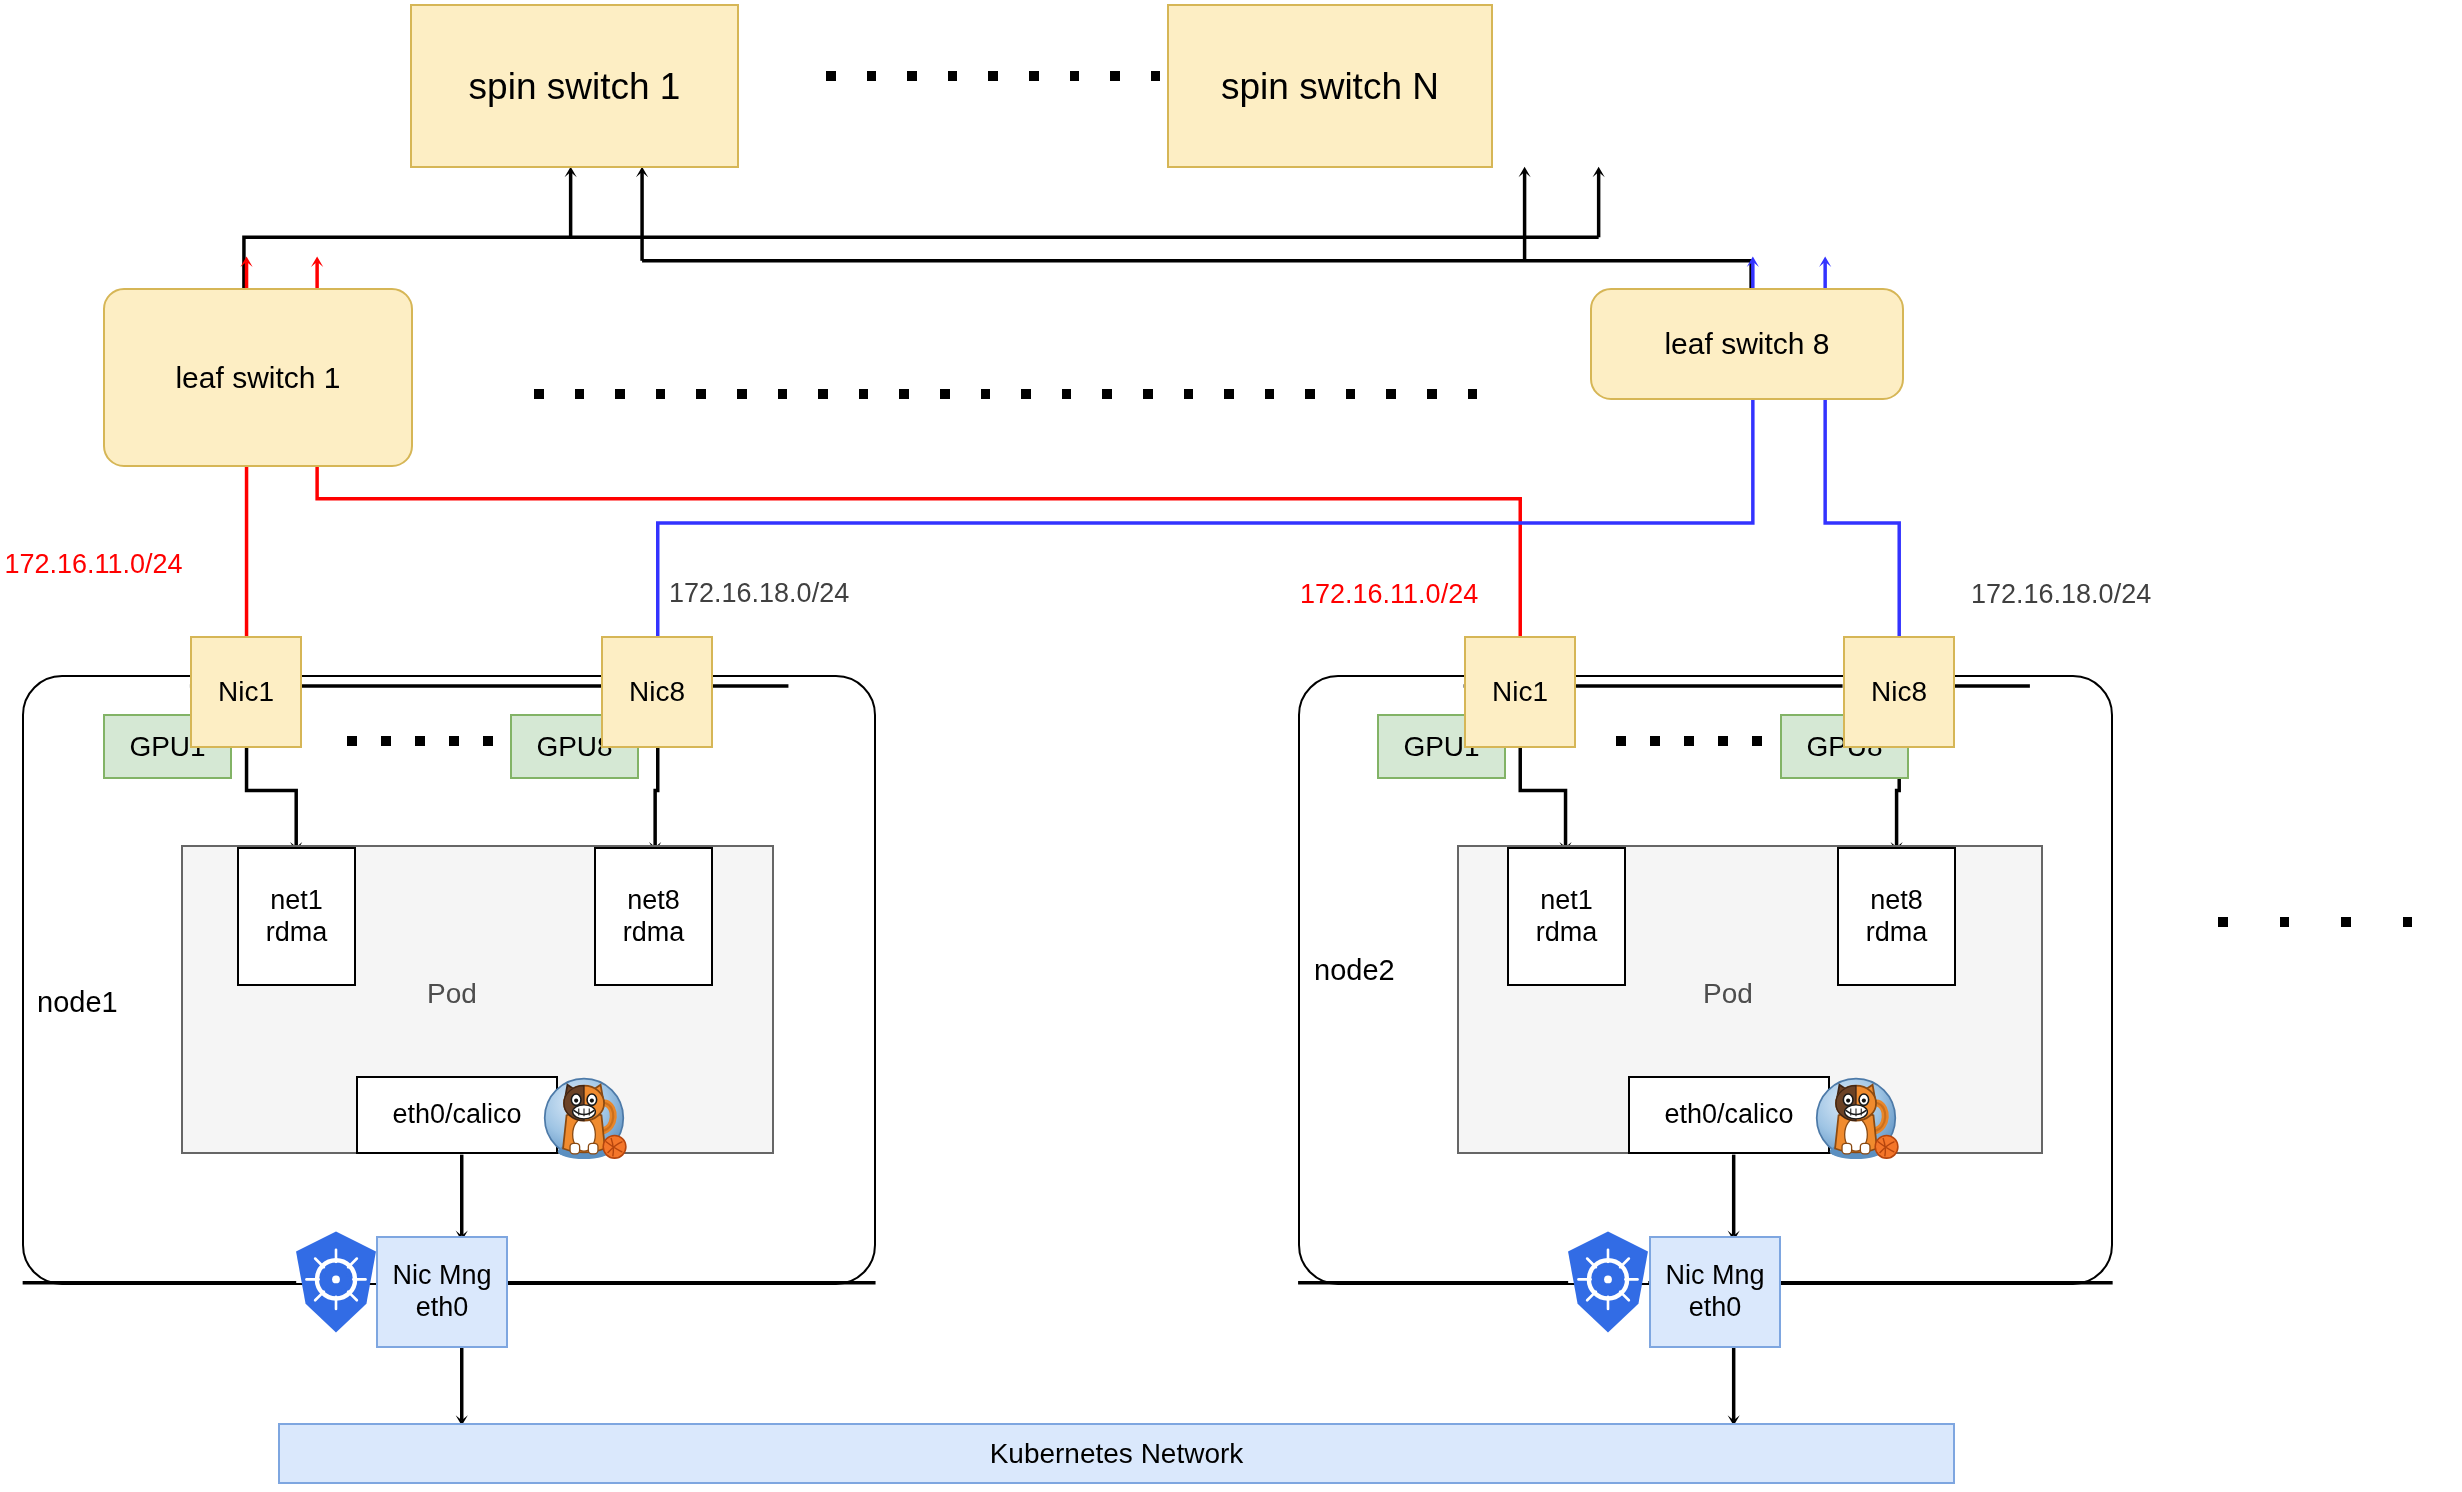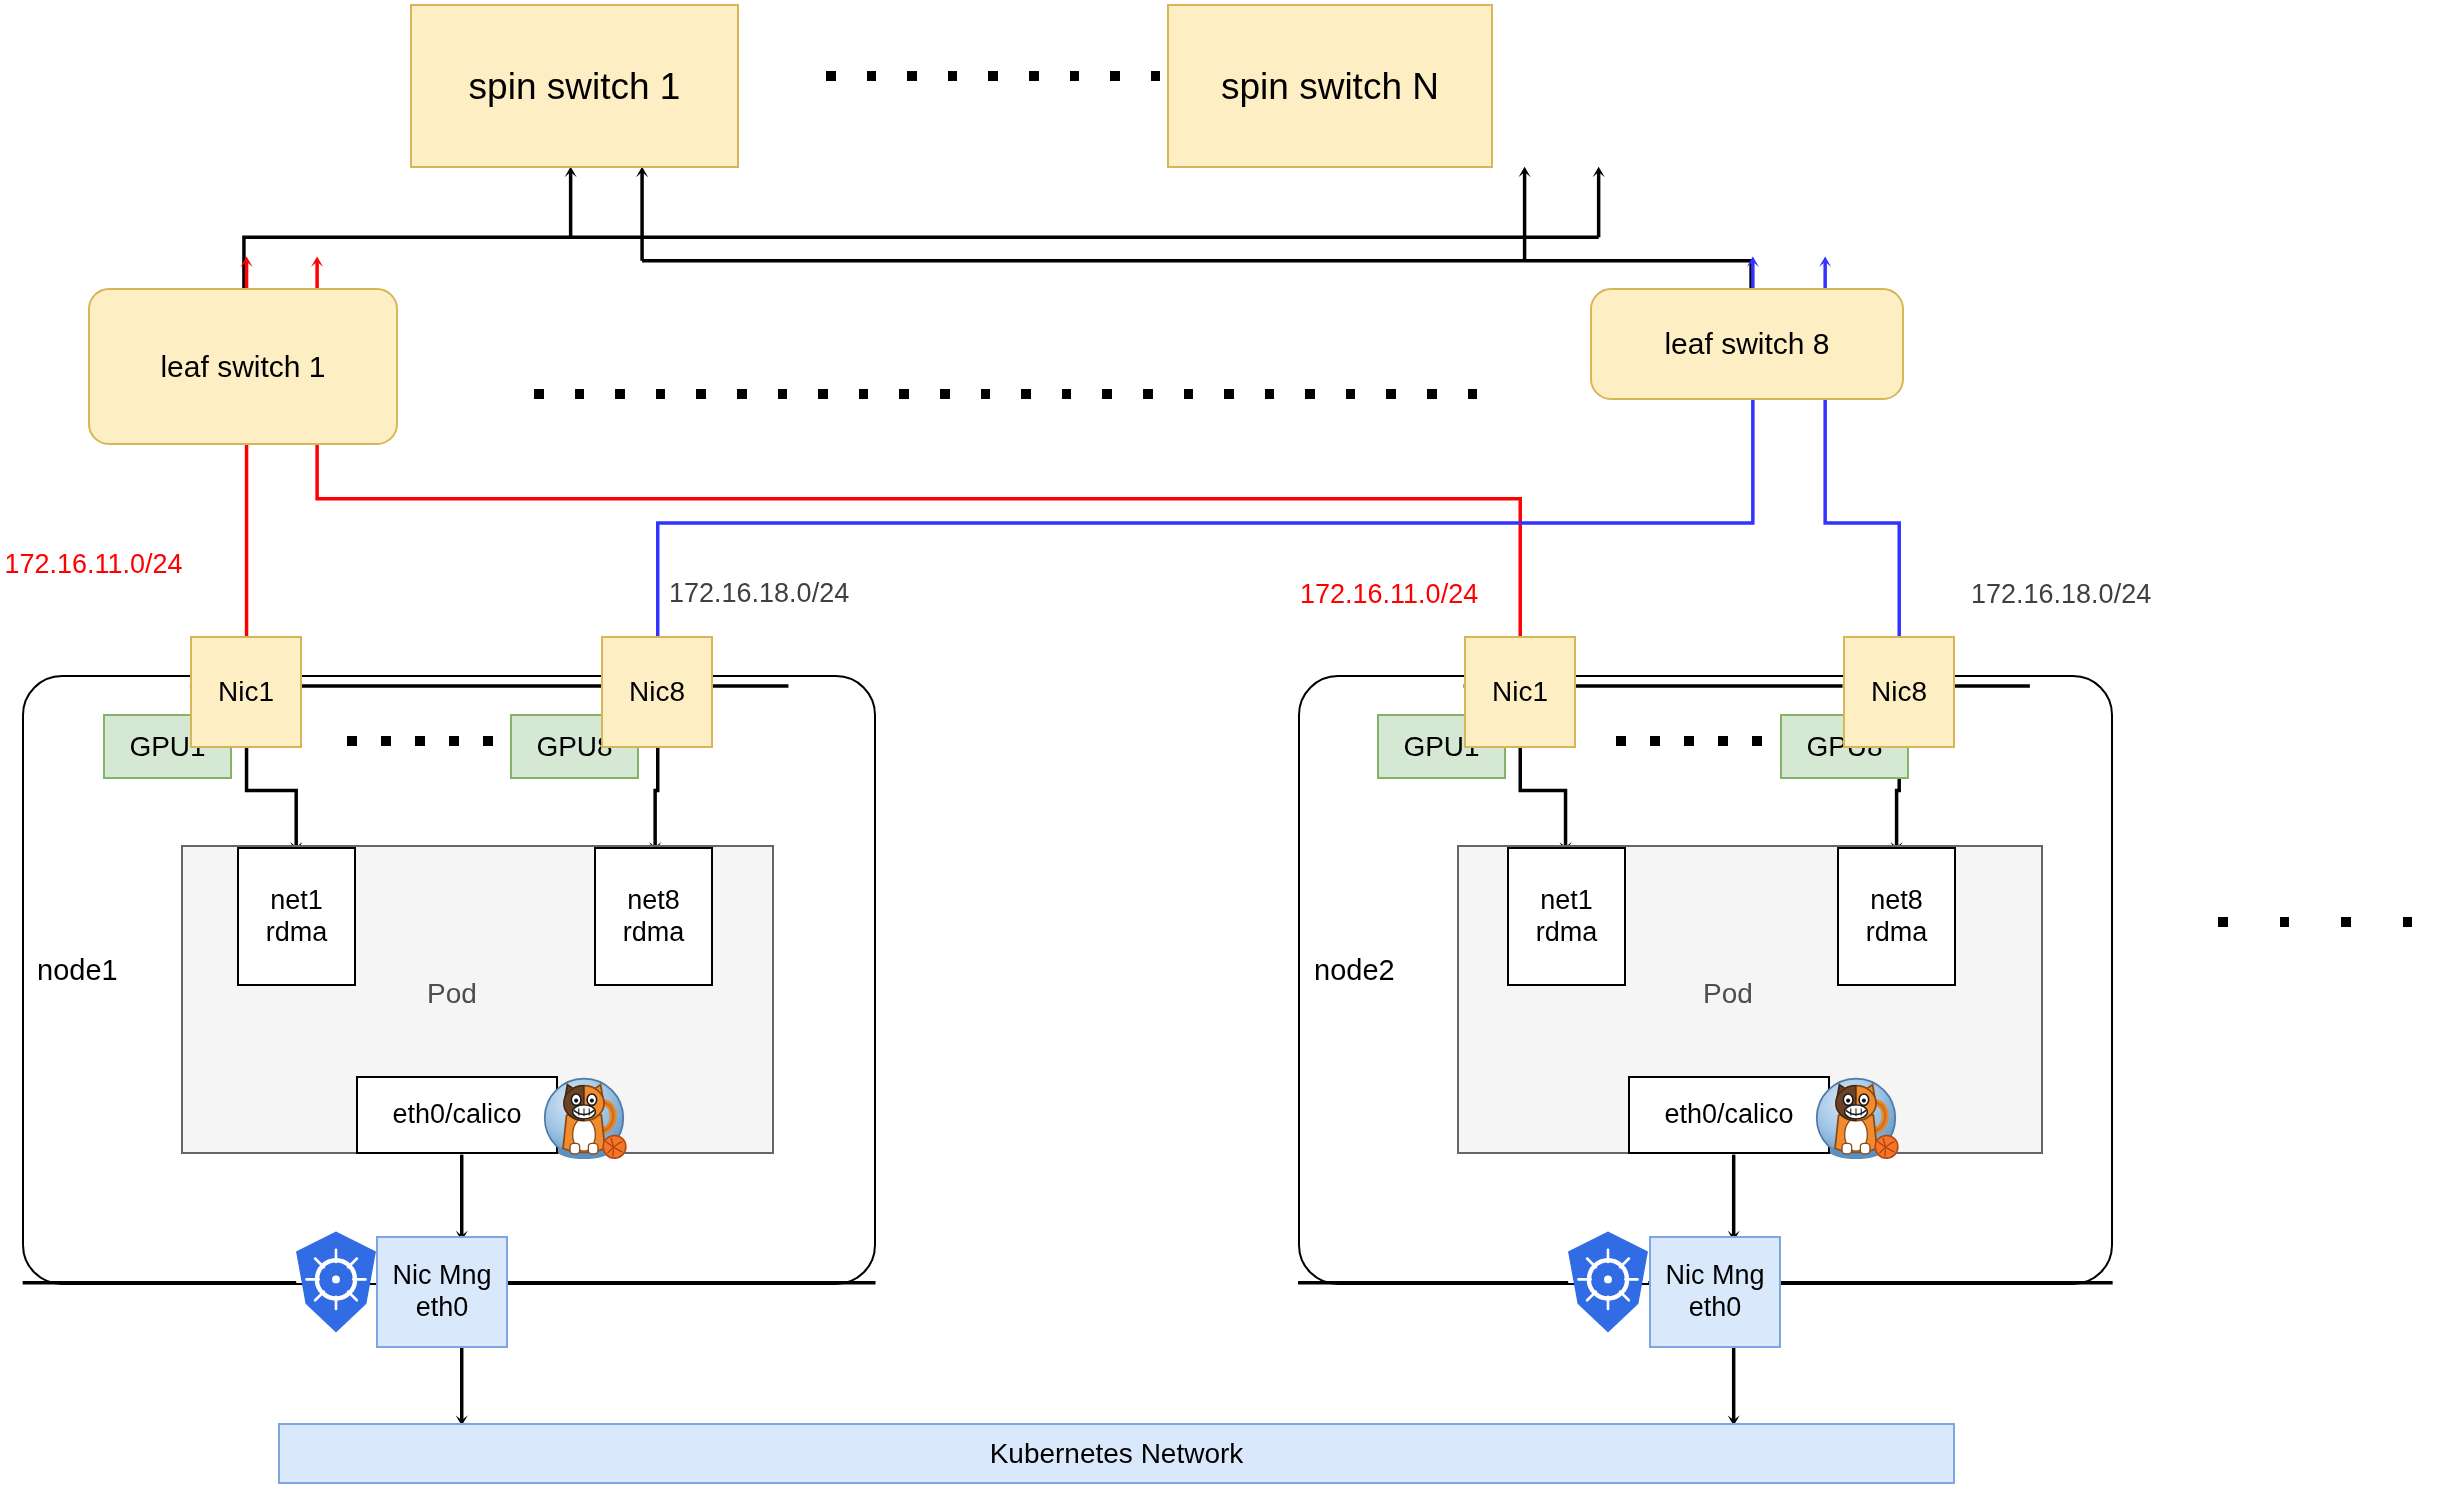--- a/index.html
+++ b/index.html
@@ -235,21 +235,21 @@
     <span></span>
     <span></span>
     <span></span>
     <span></span>
   <span></span>
     <span></span>
     <span></span>
     <span></span>
 </div>
 
-<div class="node-box leaf-switch" style="left:88px; top:288px; width:310px; height:157px;">
+<div class="node-box leaf-switch" style="left:103px; top:288px; width:310px; height:179px;">
   <span>leaf switch 1</span>
 </div>
 <div class="node-box leaf-switch" style="left:1590px; top:288px; width:314px; height:112px;">
   <span>leaf switch 8</span>
 </div>
 
 <div class="dots" style="left:534px; top:389px;">
   <span></span>
     <span></span>
     <span></span>
@@ -275,21 +275,21 @@
     <span></span>
     <span></span>
 </div>
 
 <div class="ip-label ip-red" style="left:4.4px;    top:549px;">172.16.11.0/24</div>
 <div class="ip-label ip-blue" style="left:669px;  top:578px;">172.16.18.0/24</div>
 <div class="ip-label ip-red" style="left:1300px; top:579px;">172.16.11.0/24</div>
 <div class="ip-label ip-blue" style="left:1971px; top:579px;">172.16.18.0/24</div>
 
 <div class="node-container" style="left:22px; top:675px; width:854px; height:610px;"></div>
-<div class="node-label" style="left:37px; top:954px;text-align:center;">node1</div>
+<div class="node-label" style="left:37px; top:986px;text-align:center;">node1</div>
 
 <div class="pod-box" style="left:181px; top:845px; width:593px; height:309px;"></div>
 <div class="pod-label" style="left:427px; top:978px;">Pod</div>
 
 <div class="node-box gpu-box" style="left:103px; top:714px; width:129px; height:65px;">
   <span>GPU1</span>
 </div>
 <div class="node-box gpu-box" style="left:510px; top:714px; width:129px; height:65px;">
   <span>GPU8</span>
 </div>

